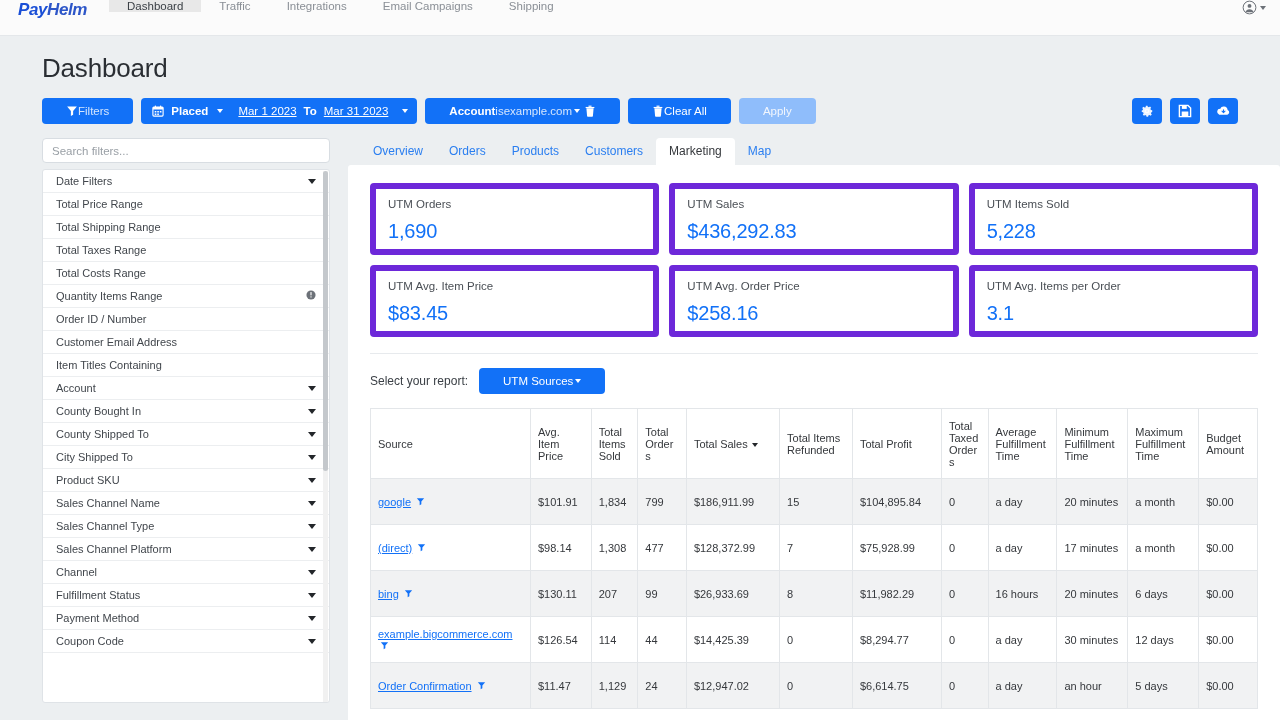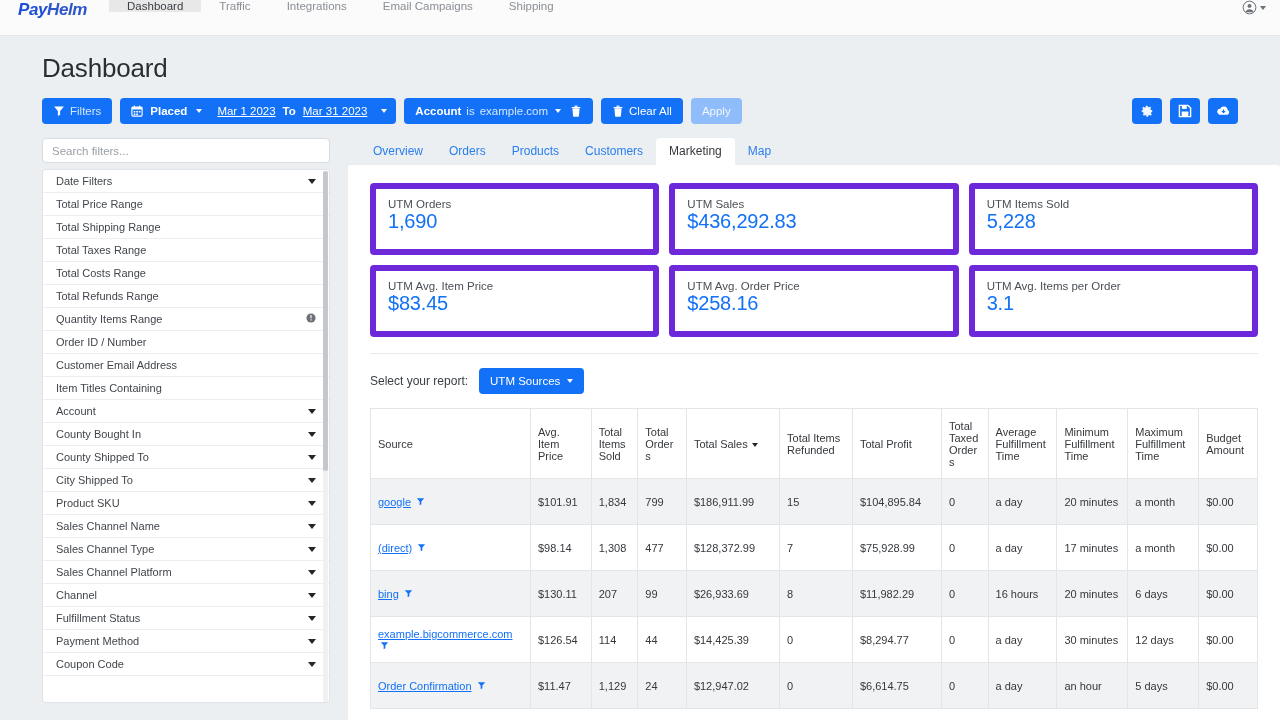--- a/index.html
+++ b/index.html
@@ -43,21 +43,21 @@
   }
 
   
   .filterbar {
     display:flex; align-items:center; gap:8px;
     padding:14px 0 0 42px; position:relative;
   }
   .btn {
     background:#1271f7; color:#fff; border:none; border-radius:4px;
     font-size:11.5px; height:26px; display:inline-flex; align-items:center;
-    gap:5px; padding:0 11px; cursor:pointer; white-space:nowrap;
+    padding:0 24px; cursor:pointer; white-space:nowrap;
     font-family:"Liberation Sans", sans-serif;
   }
   .btn .lbl-dim { opacity:.82; font-weight:normal; }
   .btn b { font-weight:bold; }
   .btn .caret {
     width:0;height:0;border-left:3.5px solid transparent;border-right:3.5px solid transparent;
     border-top:4.5px solid #fff; margin-left:2px;
   }
   .btn-apply { background:#8fbdfb; color:#f2f6fd; cursor:default;}
   .date-pill { gap:7px; padding:0 9px 0 11px; }
@@ -121,21 +121,21 @@
   .panel {
     background:#fff; border-radius:3px; height:561px; overflow:hidden;
     padding:18px 22px 0 22px; position:relative;
   }
 
   .kpi-grid { display:grid; grid-template-columns:repeat(3,1fr); gap:10px; }
   .kpi {
     border:6px solid #6d28d9; border-radius:4px; height:72px; padding:9px 12px 0 12px;
   }
   .kpi-label { font-size:11.5px; color:#4a4f55; }
-  .kpi-value { font-size:20px; color:#1271f7; letter-spacing:-0.2px;}
+  .kpi-value { font-size:20px; color:#1271f7; margin-top:10px; letter-spacing:-0.2px;}
 
   .report-row {
     display:flex; align-items:center; gap:11px;
     border-top:1px solid #e7eaed; margin-top:16px; padding-top:14px;
   }
   .report-lbl { font-size:12px; color:#3b4046; }
 
   
   .tbl-wrap { margin-top:14px; }
   table { border-collapse:collapse; width:100%; table-layout:fixed; }
@@ -287,23 +287,20 @@
             <span>Total Price Range</span>
           </div>
           <div class="frow">
             <span>Total Shipping Range</span>
           </div>
           <div class="frow">
             <span>Total Taxes Range</span>
           </div>
           <div class="frow">
             <span>Total Costs Range</span>
-          </div>
-          <div class="frow">
-            <span>Total Refunds Range</span>
           </div>
           <div class="frow">
             <span>Quantity Items Range</span>
             <span><svg class="info-ic" viewBox="0 0 16 16">
                 <circle cx="8" cy="8" r="7.3" fill="#6c7178"></circle>
                 <rect x="7.1" y="3.3" width="1.8" height="5.3" fill="#fff"></rect>
                 <rect x="7.1" y="10.1" width="1.8" height="1.9" fill="#fff"></rect>
               </svg></span>
           </div>
           <div class="frow">

